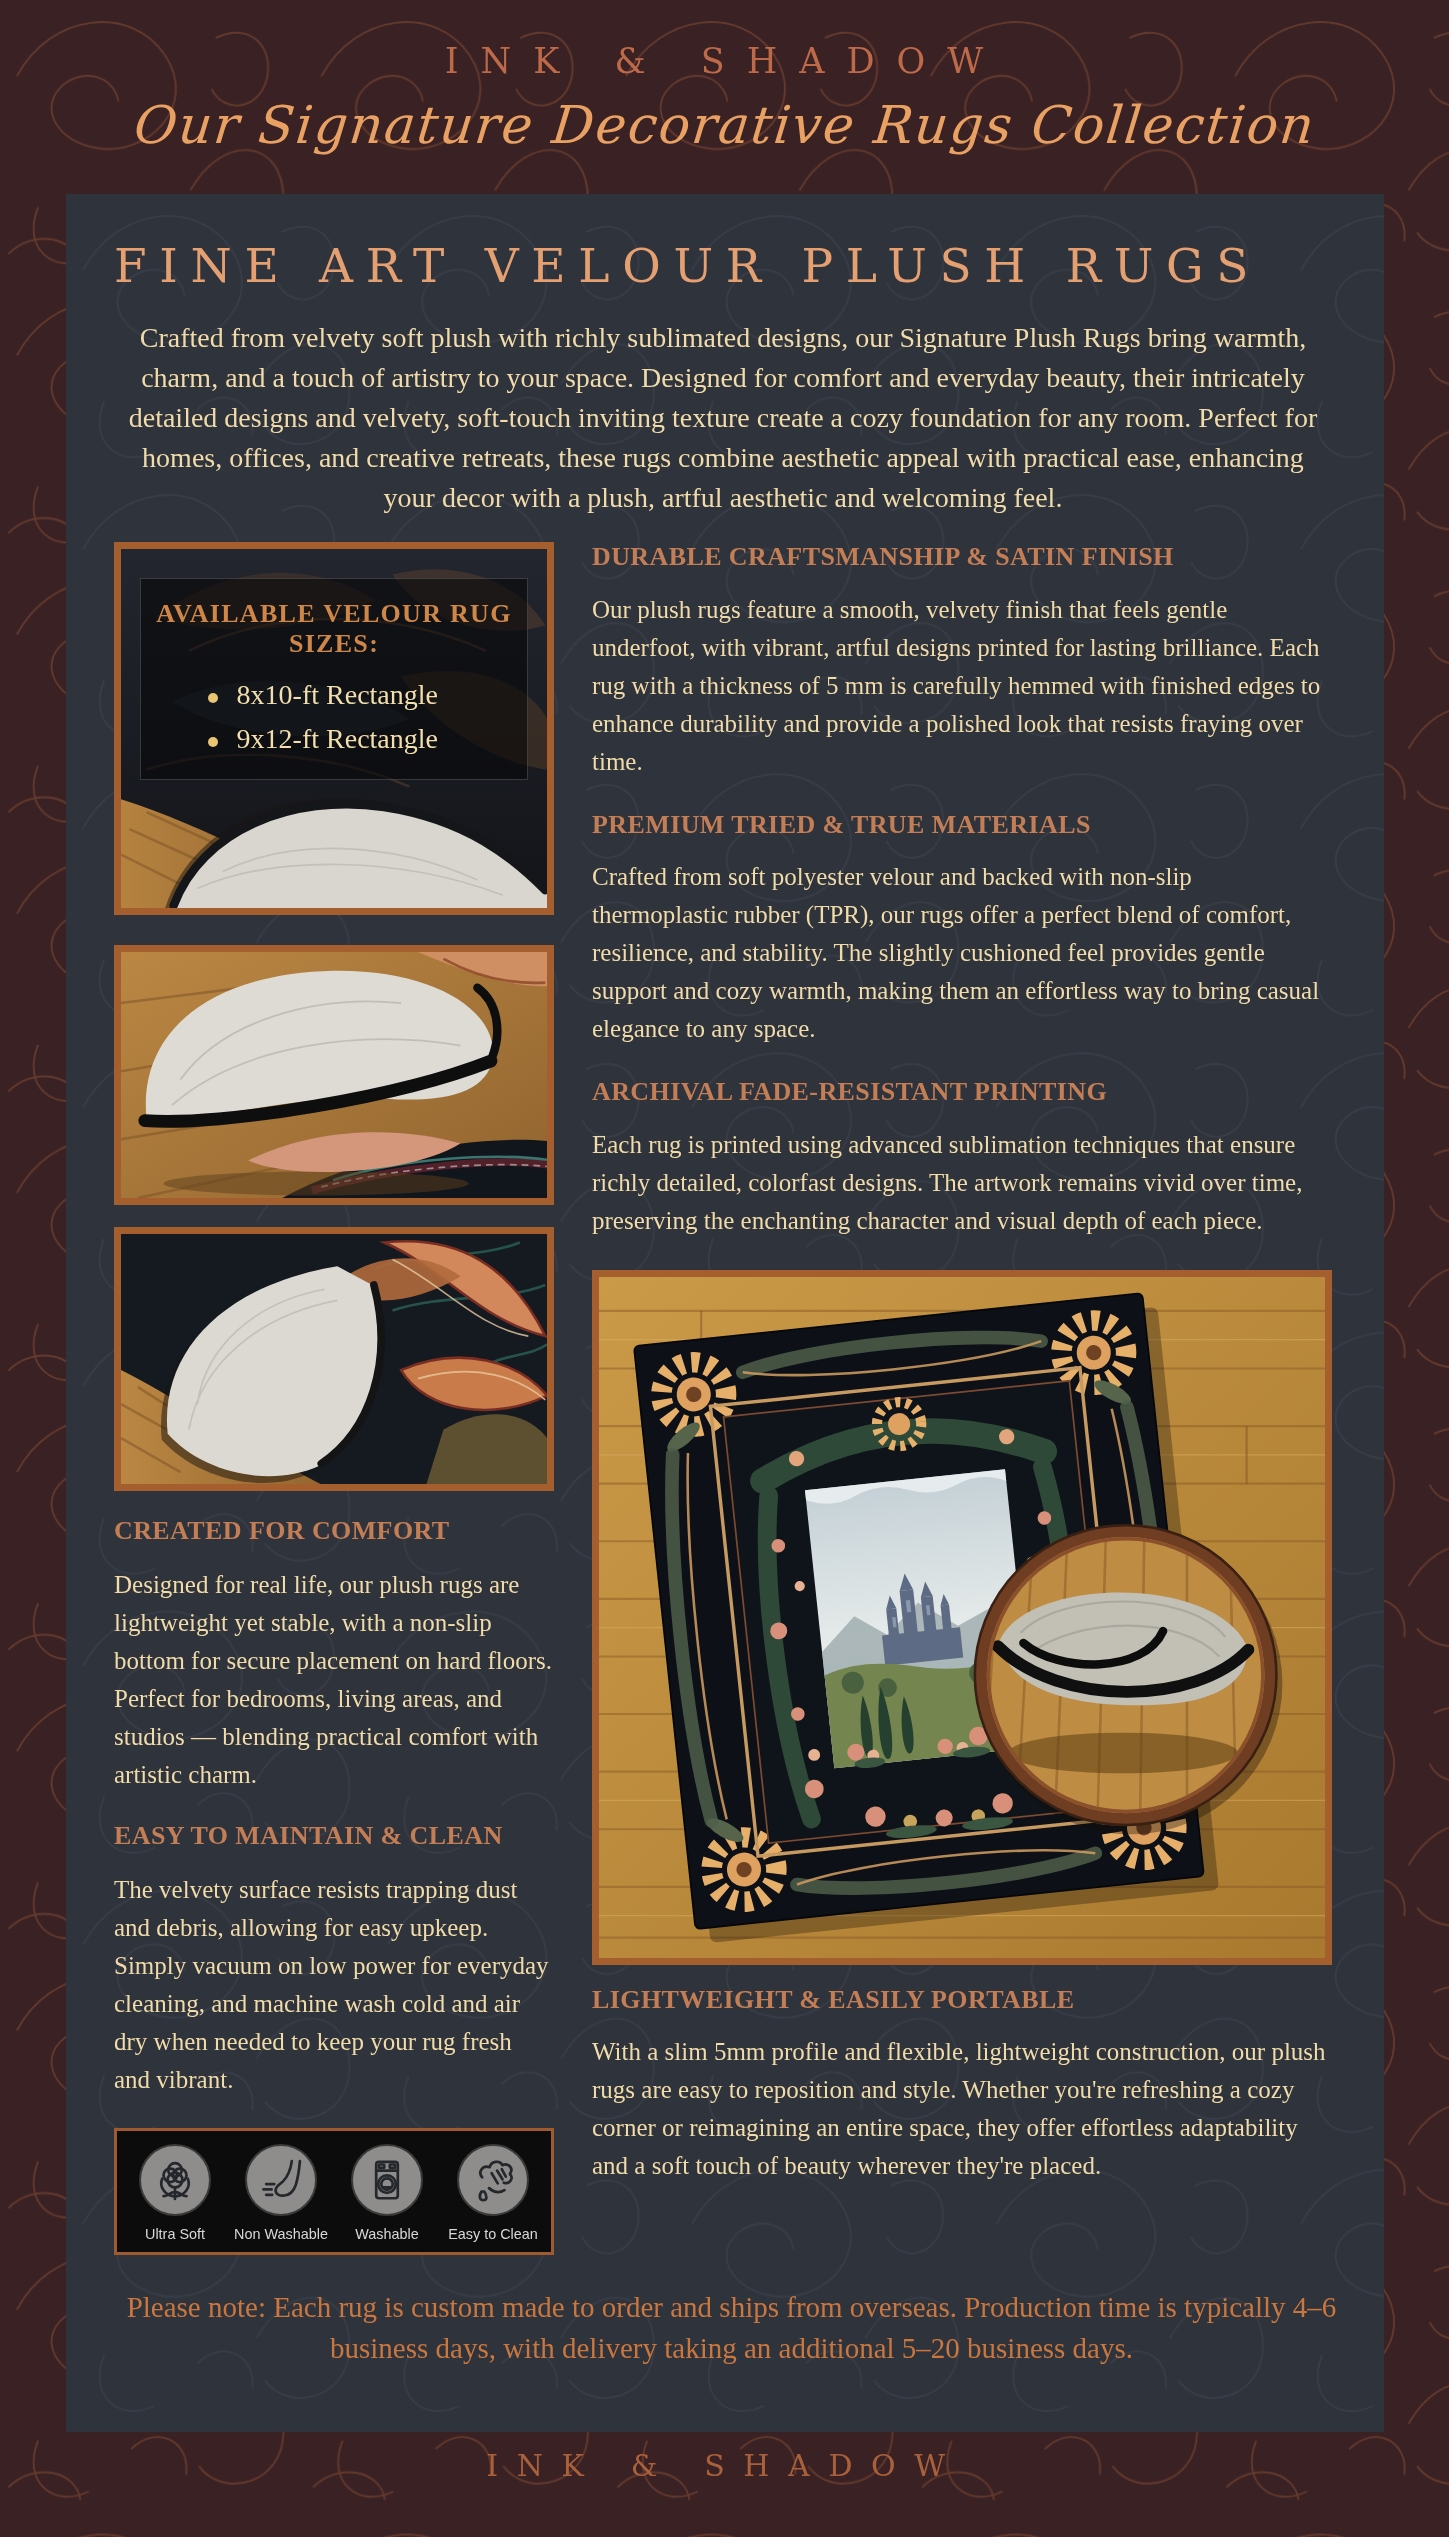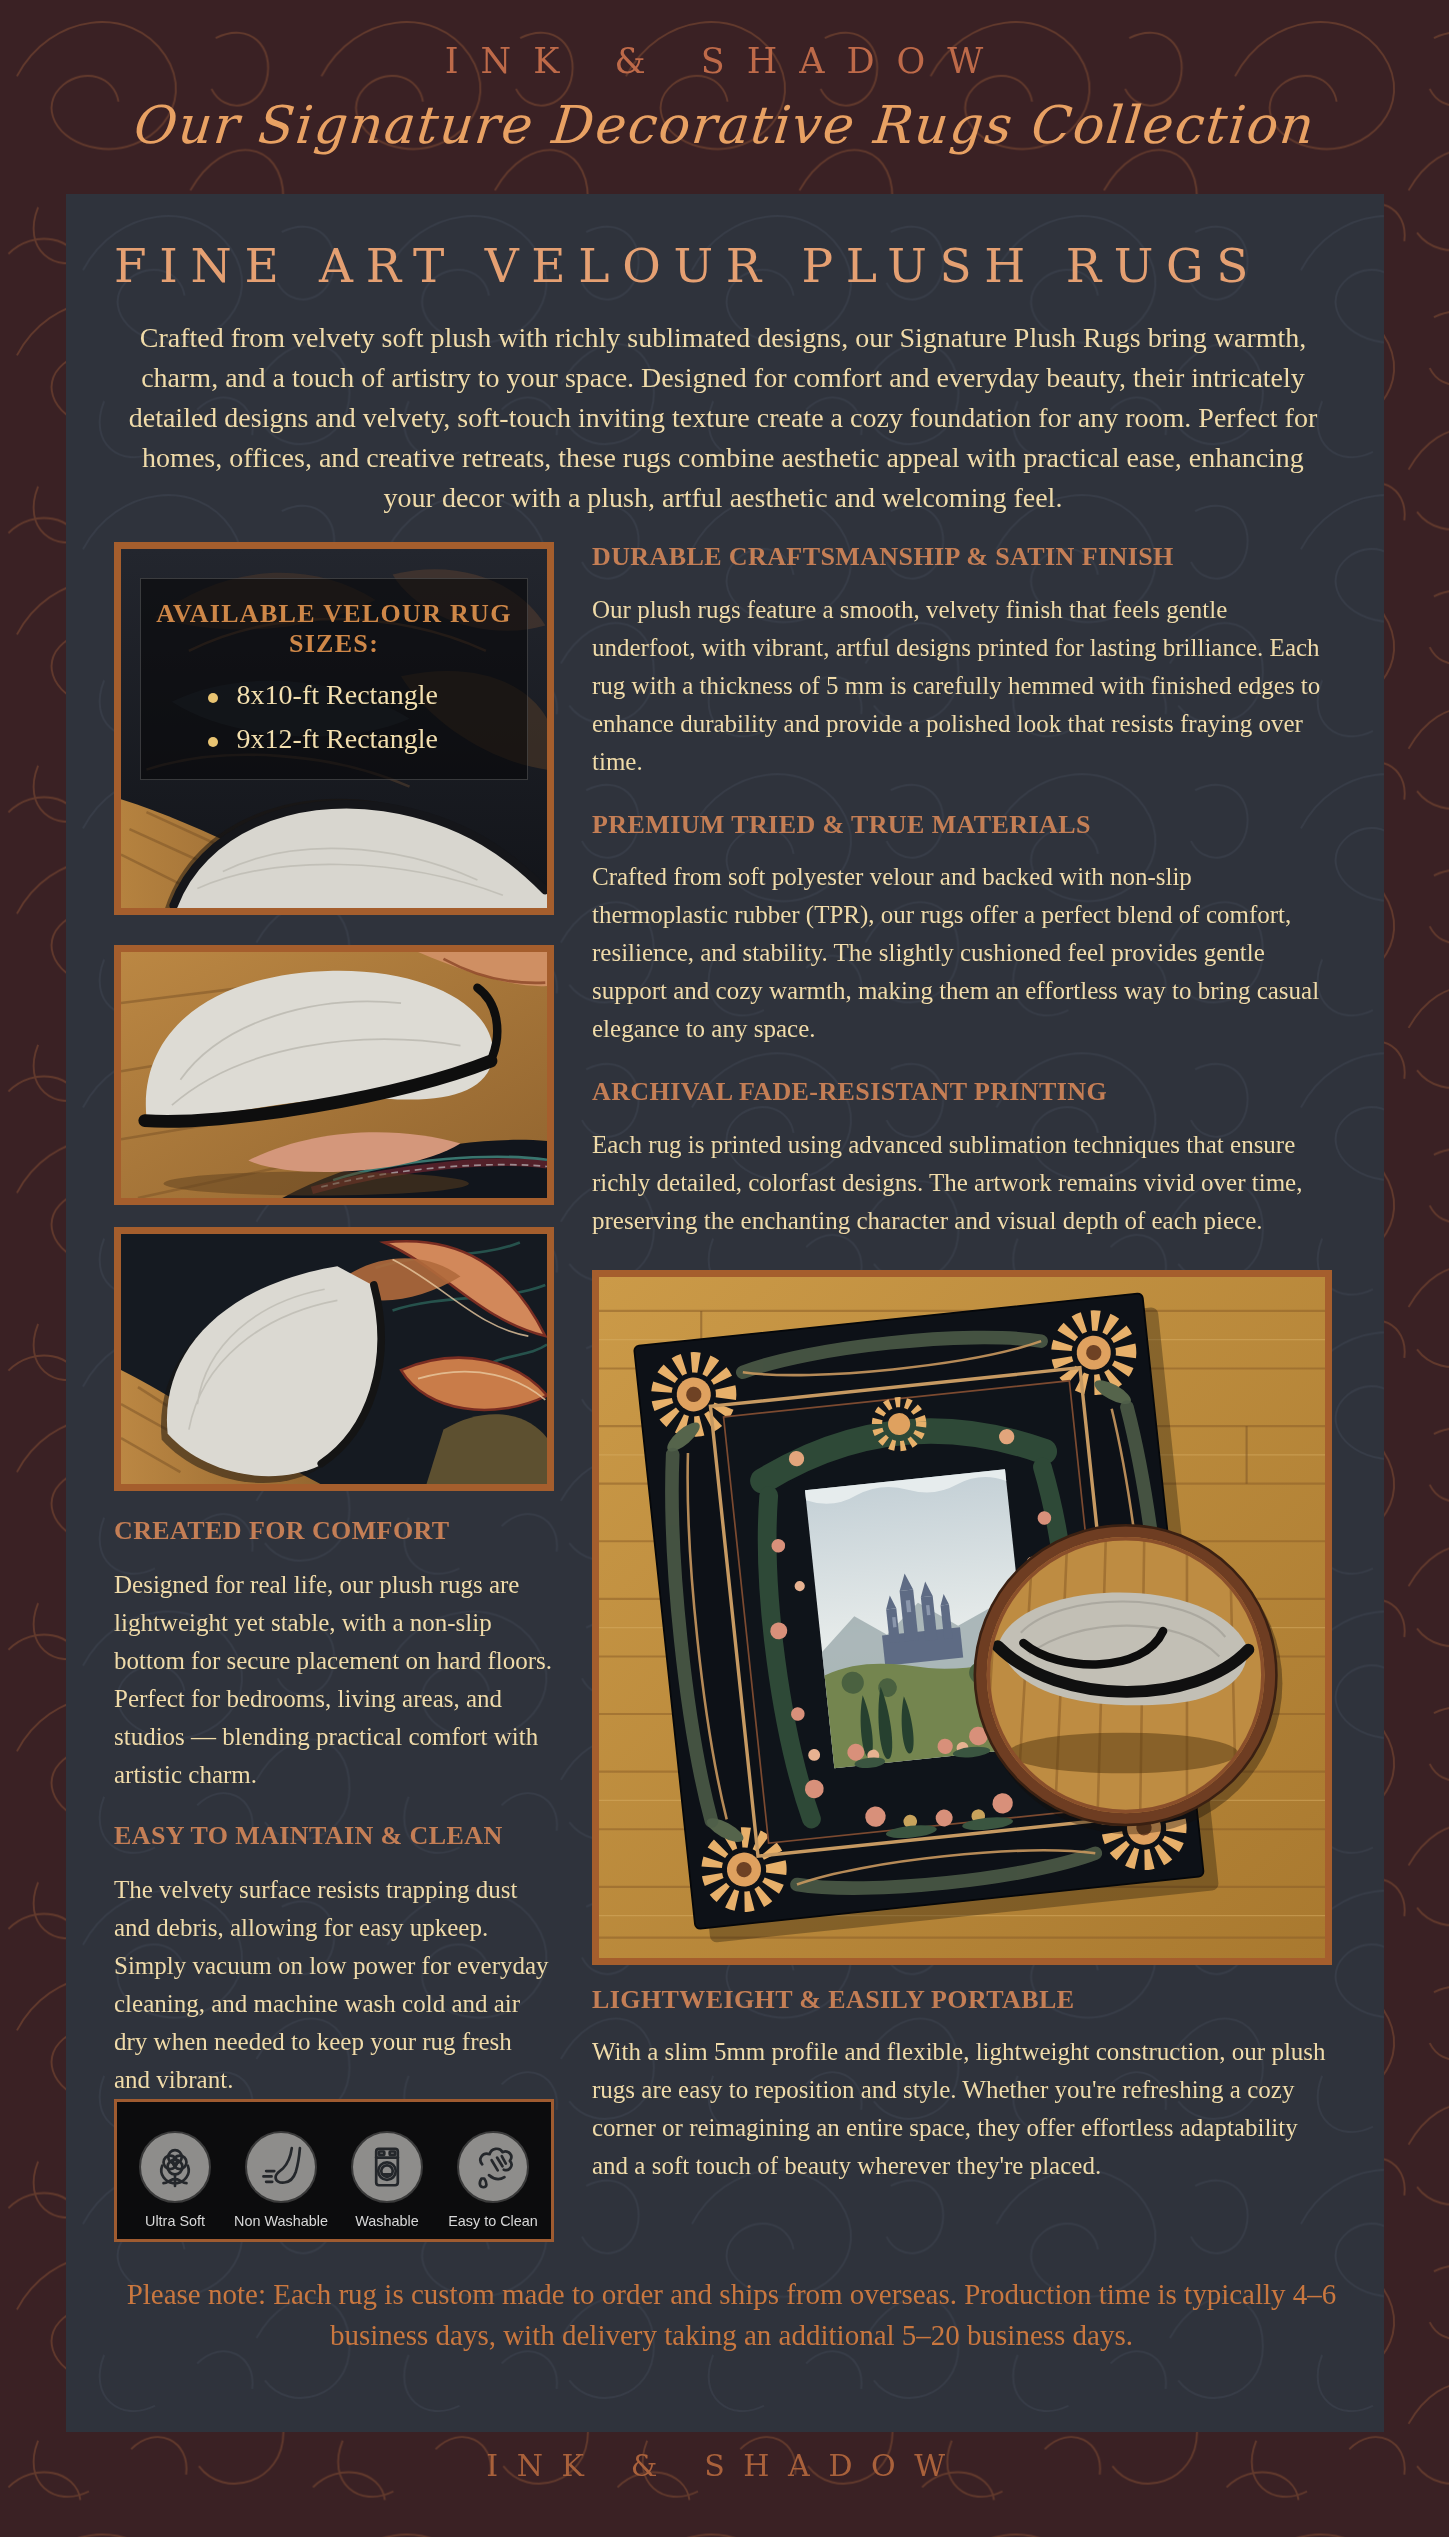--- a/index.html
+++ b/index.html
@@ -42,21 +42,21 @@
   .col-left h3.sec{margin-top:25px;}
   .col-left h3.sec + p{margin:20px 0 0;}
   .col-left h3.sec.second{margin-top:27px;}
   .col-left p, .col-right p{font-size:25px;line-height:38px;color:#F0DBA9;}
   .col-right h3.sec{margin-top:0;font-family:Liberation Serif, serif;}
   .col-right p{margin:18.6px 0 29px;max-width:744px;}
   .col-right h3.sec.mid{margin-top:0;}
   .col-right h3.sec.light{margin-top:20px;}
   .col-right p.last{margin-bottom:8px;}
 
-  .iconbox{border:3.4px solid #9F5B30;background:#0C0C0D;display:flex;padding:29px 5px 10px;}
+  .iconbox{margin-top:29px;border:3.4px solid #9F5B30;background:#0C0C0D;display:flex;padding:13px 5px 10px;}
   .feature{flex:1;display:flex;flex-direction:column;align-items:center;}
   .fcircle{width:68px;height:68px;border-radius:50%;background:#8E8D8B;border:2.5px solid #3a3a3a;display:flex;align-items:center;justify-content:center;}
   .fcircle svg{width:54px;height:54px;}
   .flabel{margin-top:10px;font-family:"Liberation Sans",sans-serif;font-size:14.4px;color:#D8D8D8;}
 
   .note{width:1235px;margin:32px auto 0;text-align:center;font-size:29px;line-height:41px;color:#C9773F;}
 
   .ftr{position:absolute;top:2448px;left:0;width:100%;text-align:center;font-family:"DejaVu Serif",serif;font-size:30px;letter-spacing:18.6px;color:#A9613B;}
 </style>
 </head>

